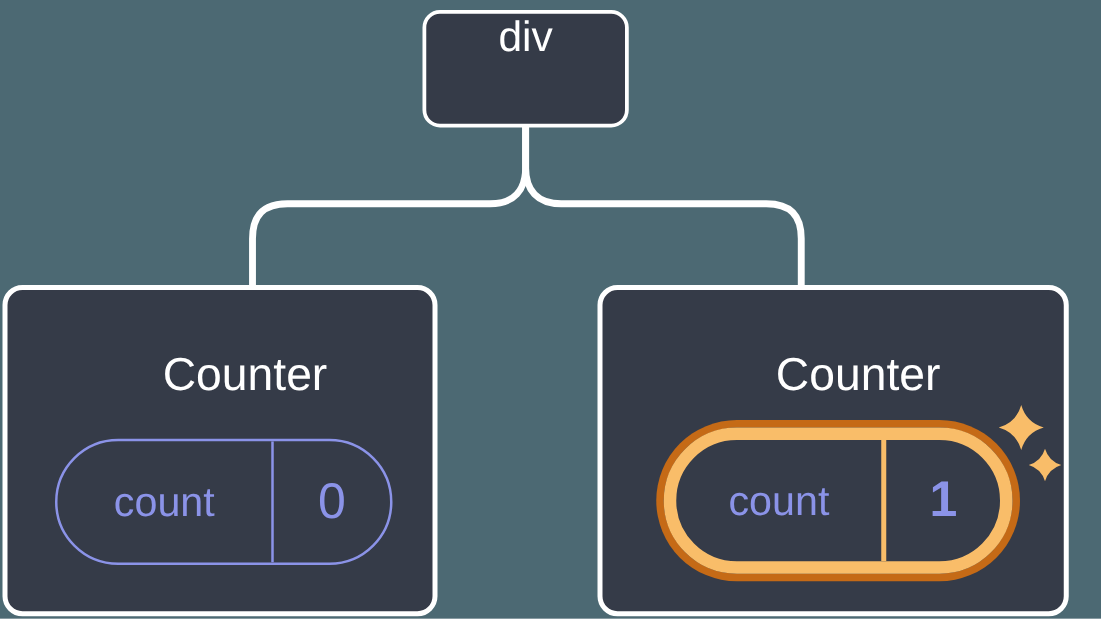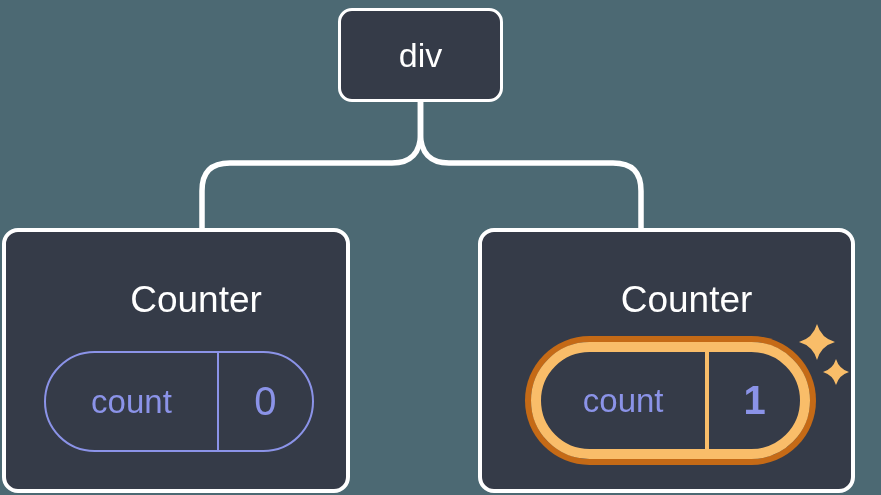--- a/index.html
+++ b/index.html
@@ -33,21 +33,21 @@
     stroke-width: 5.5;
     stroke-linejoin: round;
   }
   .root-node {
     position: absolute;
     left: 338px; top: 8px;
     width: 165px; height: 94px;
     background: var(--card-bg);
     border: 3.5px solid var(--card-border);
     border-radius: 14px;
-    display: flex; align-items: center; justify-content: center;
+    display: flex; justify-content: center;
     color: var(--text);
     font-size: 34px;
   }
   .counter-card {
     position: absolute;
     top: 228px;
     height: 265px;
     background: var(--card-bg);
     border: 4px solid var(--card-border);
     border-radius: 16px;

